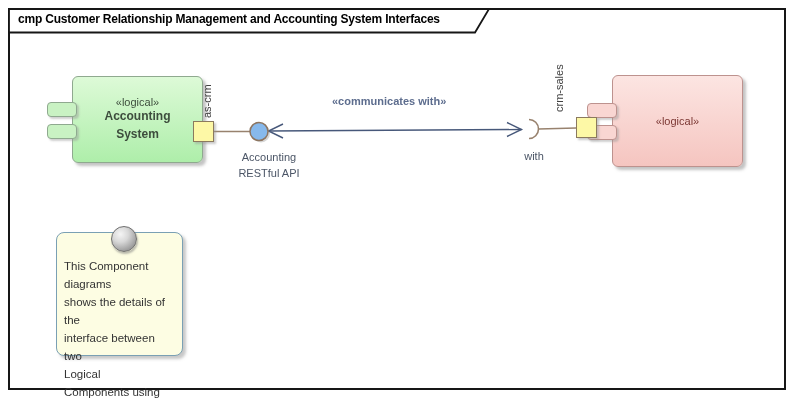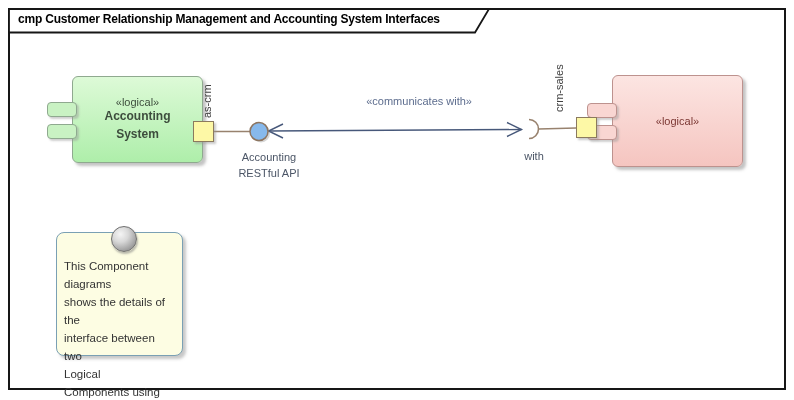--- a/index.html
+++ b/index.html
@@ -36,21 +36,21 @@
   .port { position:absolute; width:21px; height:21px; background:#fdf8a6;
           border:1.5px solid #8b7a5e; box-shadow:2px 2px 2px rgba(150,150,150,0.5); }
 
   
   .vlabel { position:absolute; font-size:11px; color:#414141; white-space:nowrap;
             transform:rotate(-90deg); transform-origin:0 100%; line-height:14px; }
 
   
   .iface-label { position:absolute; font-size:11px; color:#4b5566; text-align:center;
                  white-space:pre-line; line-height:16px; }
-  .conn-label  { position:absolute; font-size:11px; color:#5d6d8e; text-align:right; }
+  .conn-label  { position:absolute; font-size:11px; color:#5d6d8e; text-align:left;font-weight:bold; }
 
   
   .note { position:absolute; left:56px; top:232px; width:127px; height:124px;
           background:#fdfde3; border:1.5px solid #7aa0b4; border-radius:8px;
           box-shadow:3px 3px 3px rgba(145,145,145,0.5);
           padding:24px 16px 0 7px; font-size:11.5px; line-height:18px; color:#333;
           white-space:pre-line; }
   .note-pin { position:absolute; left:111px; top:226px; width:26px; height:26px; border-radius:50%;
               background:radial-gradient(circle at 35% 30%, #f5f5f5 0%, #d8d8d8 35%, #9c9c9c 75%, #858585 100%);
               border:1px solid #6f6f6f; box-shadow:1px 2px 2px rgba(120,120,120,0.5); }

